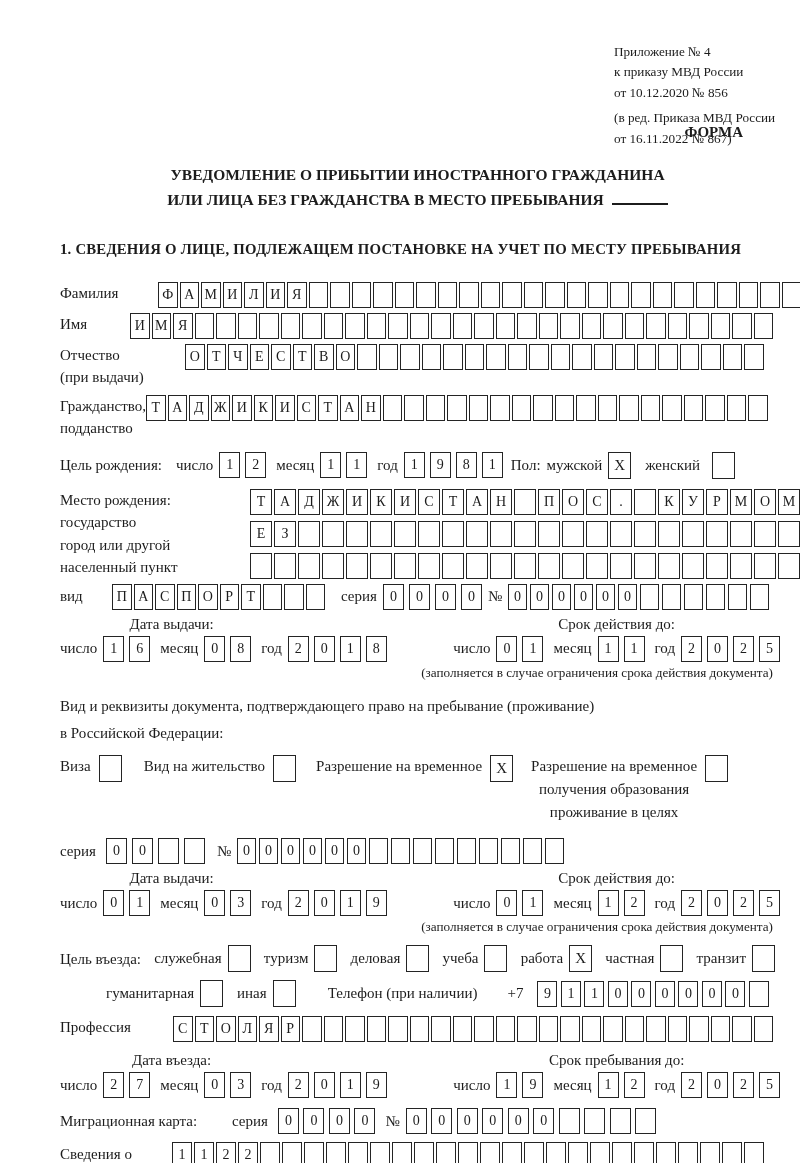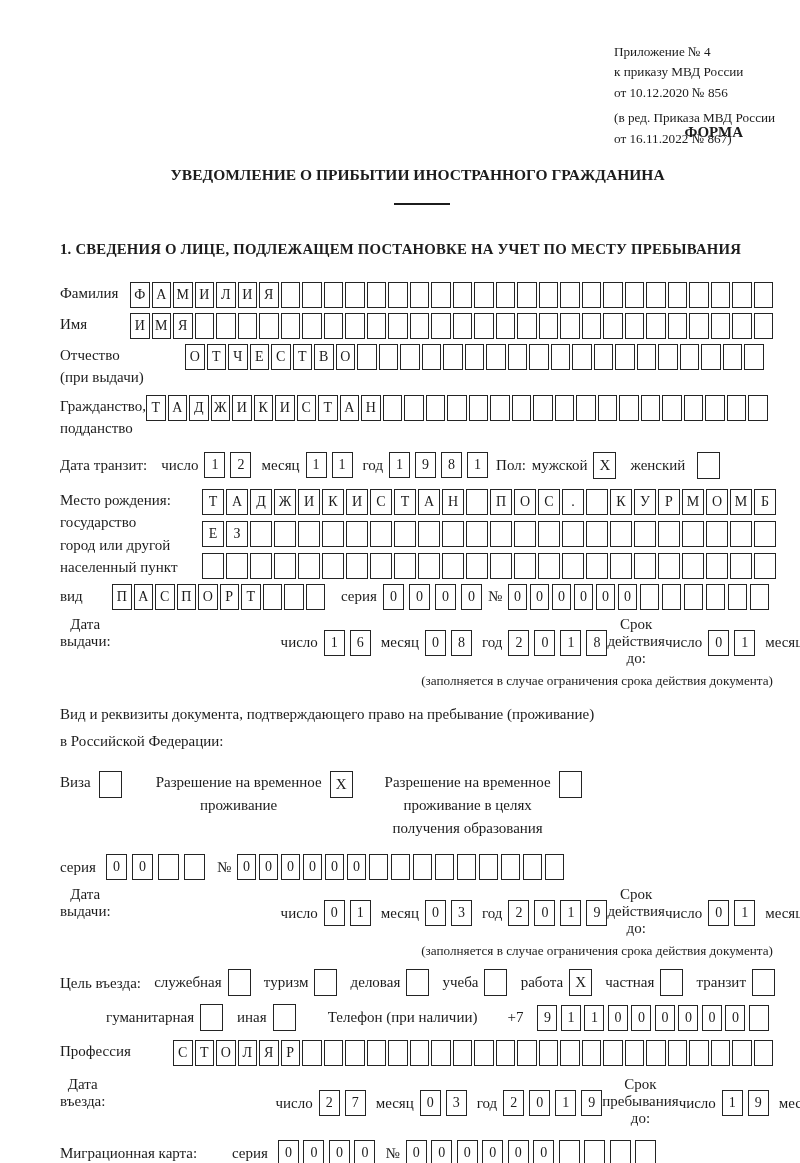--- a/index.html
+++ b/index.html
@@ -29,32 +29,32 @@
   .cells.g35{gap:3.5px;} .cells.g35 .cell{width:18.5px;}
   .cells.g45{gap:4.5px;} .cells.g45 .cell{width:21px;}
   .cells.ph{gap:3.5px;} .cells.ph .cell{width:20px;}
   .checkbox{
     box-sizing:border-box;width:23px;height:27px;border:1.8px solid #242424;
     display:inline-flex;align-items:center;justify-content:center;font-size:15px;flex:0 0 auto;
   }
   .stack{display:flex;flex-direction:column;gap:6px;}
   .center-b{text-align:center;font-weight:bold;margin-top:8px;}
   .daterow{display:flex;margin-top:6px;}
-  .dgroup{display:flex;flex-direction:row;}
+  .dgroup{display:flex;flex-direction:column;}
   .dgroup.left{flex:0 0 55%;}
   .dgroup.right{flex:1 1 auto;align-items:center;}
   .dtitle{text-align:center;margin-bottom:3px;}
   .dfields{display:flex;align-items:center;}
   .dfields .dl{margin:0 6px 0 10px;}
   .dfields .dl:first-child{margin-left:0;}
   .dfields .cellgrp{display:flex;gap:5px;}
   .dfields .cell{width:21px;}
   .note-r{font-size:13.2px;text-align:right;margin-top:3px;padding-right:2px;}
   .intro{margin-top:12px;line-height:1.8;}
-  .opts{display:flex;align-items:flex-start;margin-top:16px;gap:24px;}
+  .opts{display:flex;align-items:flex-start;margin-top:8px;gap:10px;}
   .opt{display:flex;align-items:flex-start;gap:8px;}
   .opt .optlbl{text-align:center;line-height:1.55;}
   .purposes{display:flex;align-items:center;justify-content:space-between;margin-top:10px;}
   .pair{display:flex;align-items:center;gap:6px;}
   .purp2{display:flex;align-items:center;margin-top:8px;margin-left:46px;gap:14px;}
   .gap6{width:6px;flex:0 0 auto;}
 </style>
 </head>
 <body>
 
@@ -67,26 +67,26 @@
     <div>от 16.11.2022 № 867)</div>
   </div>
 </div>
 
 <div class="content">
 
   <div class="forma">ФОРМА</div>
 
   <div class="title">
     <div>УВЕДОМЛЕНИЕ О ПРИБЫТИИ ИНОСТРАННОГО ГРАЖДАНИНА</div>
-    <div><span class="blank-line"></span></div>
+    <div><span>ИЛИ ЛИЦА БЕЗ ГРАЖДАНСТВА В МЕСТО ПРЕБЫВАНИЯ</span><span class="blank-line"></span></div>
   </div>
 
   <div class="sec1">1. СВЕДЕНИЯ О ЛИЦЕ, ПОДЛЕЖАЩЕМ ПОСТАНОВКЕ НА УЧЕТ ПО МЕСТУ ПРЕБЫВАНИЯ</div>
 
-  <div class="row" style="margin-top:24px;">
+  <div class="row" style="margin-top:24px;gap:28px;">
     <div class="lbl" style="width:70px;">Фамилия</div>
     <div class="cells">
         <span class="cell">Ф</span>
         <span class="cell">А</span>
         <span class="cell">М</span>
         <span class="cell">И</span>
         <span class="cell">Л</span>
         <span class="cell">И</span>
         <span class="cell">Я</span>
         <span class="cell"></span>
@@ -219,21 +219,21 @@
         <span class="cell"></span>
         <span class="cell"></span>
         <span class="cell"></span>
         <span class="cell"></span>
         <span class="cell"></span>
         <span class="cell"></span>
       </div>
   </div>
 
   <div class="row" style="margin-top:12px;align-items:center;">
-    <span class="lbl">Дата транзит:</span>
+    <span class="lbl">Цель рождения:</span>
     <span class="gap6" style="width:14px;"></span>
     <div class="dfields">
         <span class="dl">число</span>
         <span class="cellgrp">
           <span class="cell">1</span>
           <span class="cell">2</span>
         </span>
         <span class="dl">месяц</span>
         <span class="cellgrp">
           <span class="cell">1</span>
@@ -252,21 +252,21 @@
     <span class="gap6"></span>
     <span class="lbl">мужской</span>
     <span class="gap6"></span>
     <span class="checkbox">X</span>
     <span class="gap6" style="width:14px;"></span>
     <span class="lbl">женский</span>
     <span class="gap6" style="width:12px;"></span>
     <span class="checkbox"></span>
   </div>
 
-  <div class="row" style="margin-top:10px;">
+  <div class="row" style="margin-top:10px;gap:48px;">
     <div class="lbl" style="width:142px;">
       <div>Место рождения:</div>
       <div>государство</div>
       <div>город или другой</div>
       <div>населенный пункт</div>
     </div>
     <div class="stack">
       <div class="cells mp">
           <span class="cell">Т</span>
           <span class="cell">А</span>
@@ -442,32 +442,35 @@
   <div class="intro">
     <div>Вид и реквизиты документа, подтверждающего право на пребывание (проживание)</div>
     <div>в Российской Федерации:</div>
   </div>
 
   <div class="opts">
     <div class="opt">
       <span class="optlbl">Виза</span>
       <span class="checkbox"></span>
     </div>
+    <div class="opt" style="margin-left:12px;">
+      <span class="optlbl">Вид на жительство</span>
+      <span class="checkbox"></span>
+    </div>
     <div class="opt" style="margin-left:10px;">
       <span class="optlbl">
         <div>Разрешение на временное</div>
-        <div>проживание</div>
       </span>
       <span class="checkbox">X</span>
     </div>
     <div class="opt" style="margin-left:8px;">
       <span class="optlbl">
         <div>Разрешение на временное</div>
+        <div>получения образования</div>
         <div>проживание в целях</div>
-        <div>получения образования</div>
       </span>
       <span class="checkbox"></span>
     </div>
   </div>
 
   <div class="row" style="align-items:center;margin-top:14px;">
     <span class="lbl">серия</span>
     <span class="gap6" style="width:10px;"></span>
     <div class="cells g5">
         <span class="cell">0</span>

